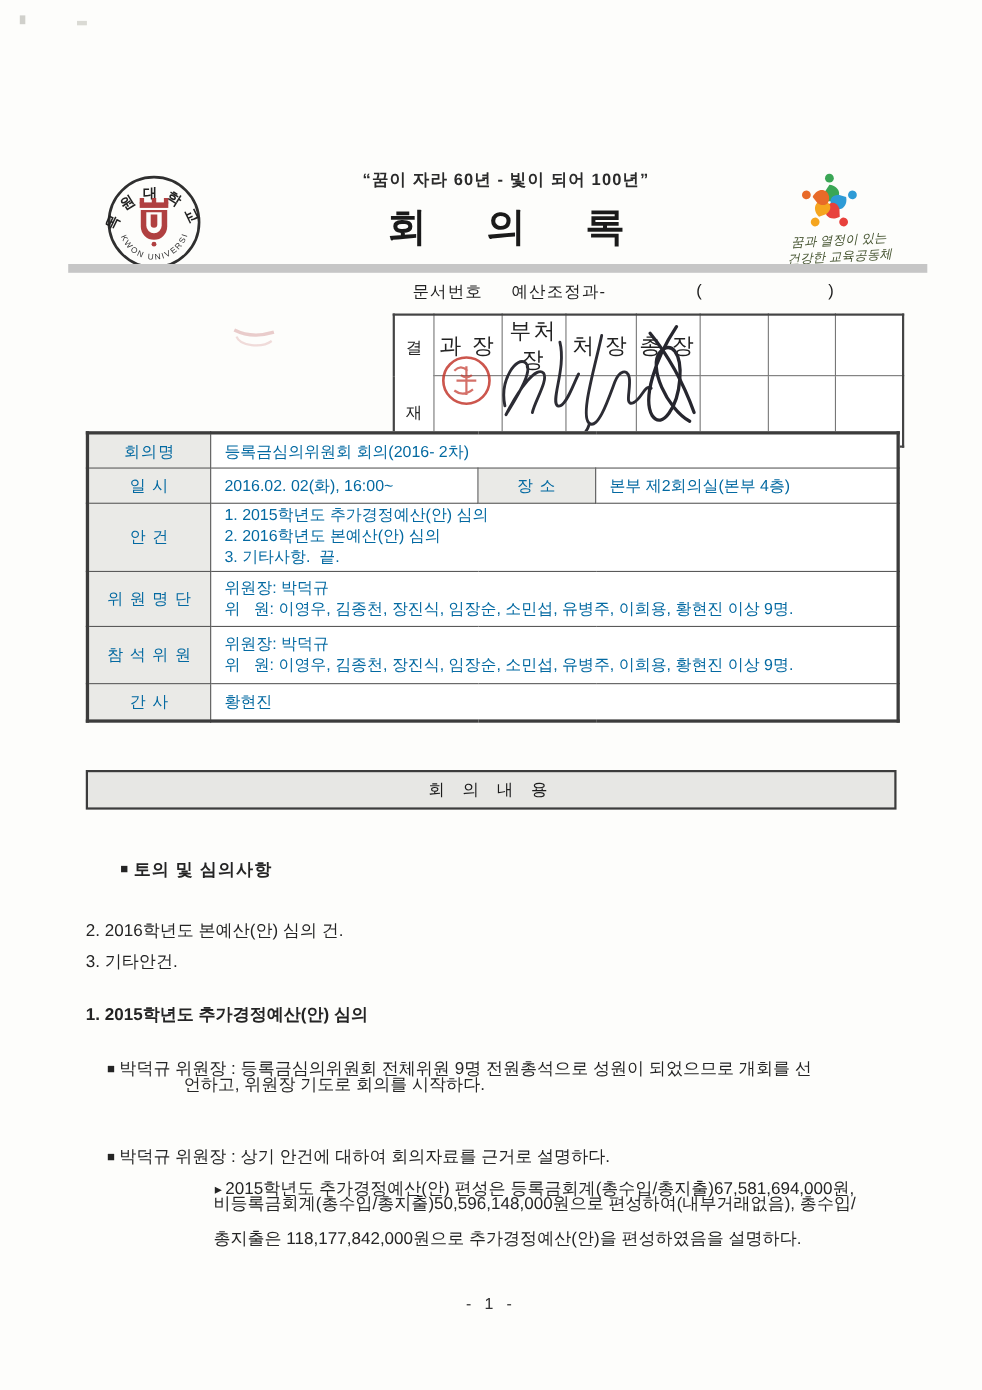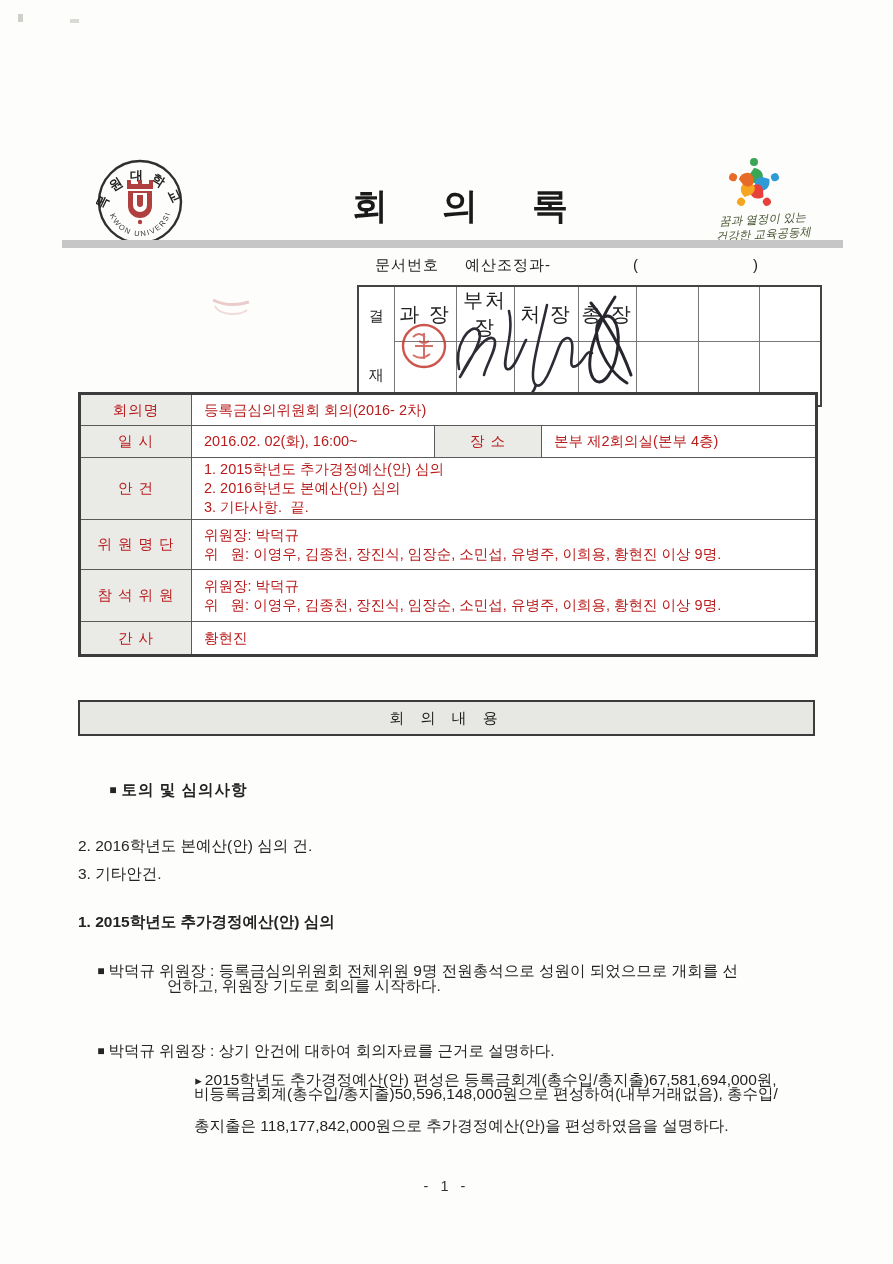--- a/index.html
+++ b/index.html
@@ -38,21 +38,21 @@
   .approval-table td.ah { text-align:center; letter-spacing:2px; font-size:20px; color:#222; }
   .gyeol-cell div { text-align:center; font-size:15px; color:#222; }
   .gyeol-cell { vertical-align:middle; }
   .gyeol-inner { display:flex; flex-direction:column; justify-content:space-between;
     height:78px; padding:6px 0; }
   .sig-overlay { position:absolute; left:357px; top:285px; width:463px; height:130px;
     overflow:visible; pointer-events:none; }
 
   
   .info-table { position:absolute; left:78px; top:392px; width:737px; border-collapse:collapse;
-    table-layout:fixed; font-size:14.5px; color:#b91c1c; border:3px solid #3c3c3c; background:#fff;padding-left:24px; }
+    table-layout:fixed; font-size:14.5px; color:#0369a1; border:3px solid #3c3c3c; background:#fff;padding-left:24px; }
   .info-table td { border:1px solid #5a5a5a; padding:2px 12px; vertical-align:middle; }
   .info-table td.hdr { background:#eaeae7; text-align:center; letter-spacing:1px; padding:2px 4px; }
   .info-table .lines div { line-height:19px; }
 
   
   .section-bar { top:700px; left:78px; width:737px; height:36px; border:2px solid #3c3c3c;
     background:#e7e7e4; display:flex; align-items:center; justify-content:center;
     font-size:15px; letter-spacing:6px; color:#1c1c1c; box-sizing:border-box; }
 
   
@@ -106,20 +106,21 @@
         <rect x="42" y="22" width="4" height="5"></rect>
         <rect x="53" y="22" width="4" height="5"></rect>
         <path d="M32,33 h24 v15 a12,12 0 0 1 -24,0 z"></path>
         <path d="M37,35 h14 v12 a7,7 0 0 1 -14,0 z" fill="#fdfdfb"></path>
         <path d="M41,37 h6 v9 a3,3 0 0 1 -6,0 z" fill="#b04040"></path>
         <circle cx="44" cy="64" r="2.2"></circle>
       </g>
     </svg>
   </div>
 
+  <div class="abs quote">“꿈이 자라 60년 - 빛이 되어 100년”</div>
   <div class="abs doc-title">회 의 록</div>
 
   <div class="abs emblem-wrap">
     <svg width="64" height="64" viewBox="0 0 64 64">
       <g>
         <g transform="rotate(0 32 32)">
           <circle cx="32" cy="10" r="4" fill="#3aa655"></circle>
           <path d="M32,16 C41,17 44,26 37,30 C31,33 26,29 28,22 Z" fill="#3aa655"></path>
         </g>
         <g transform="rotate(72 32 32)">

